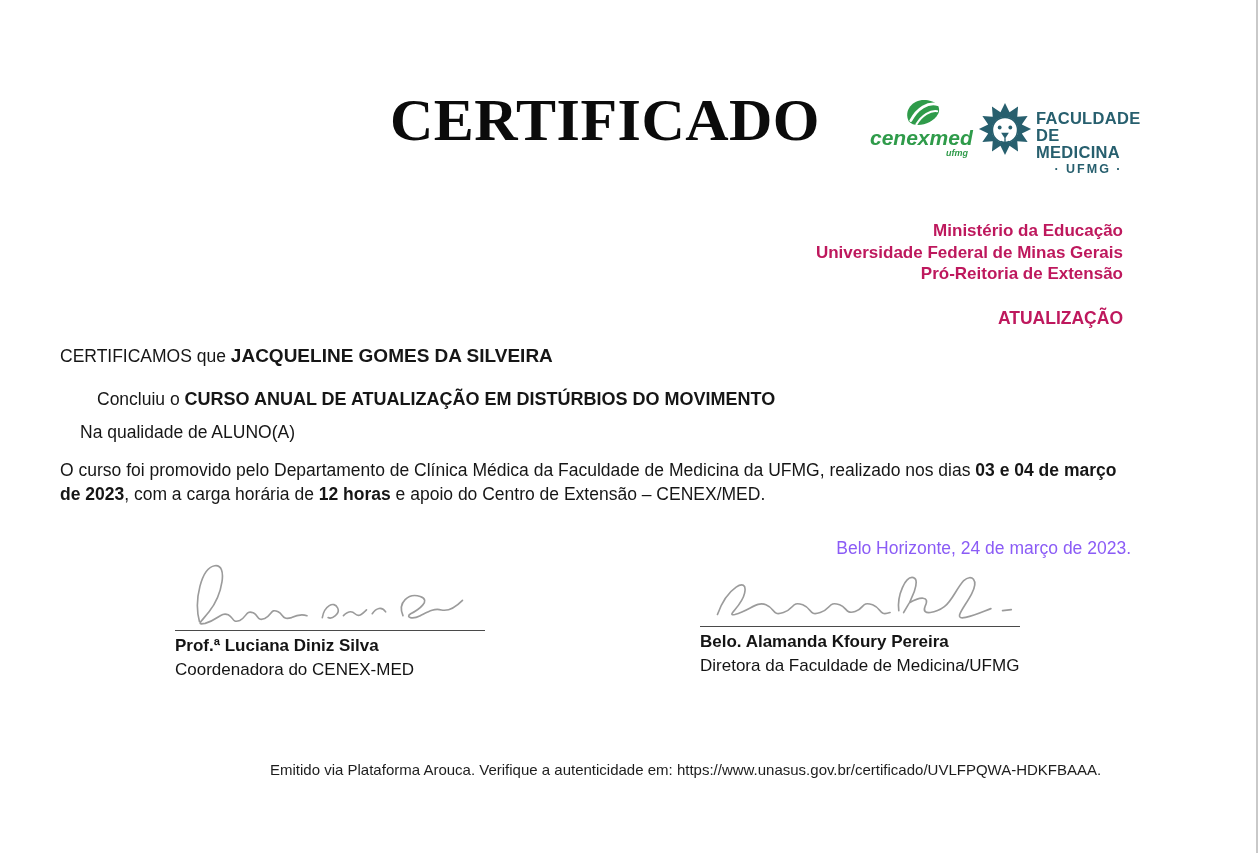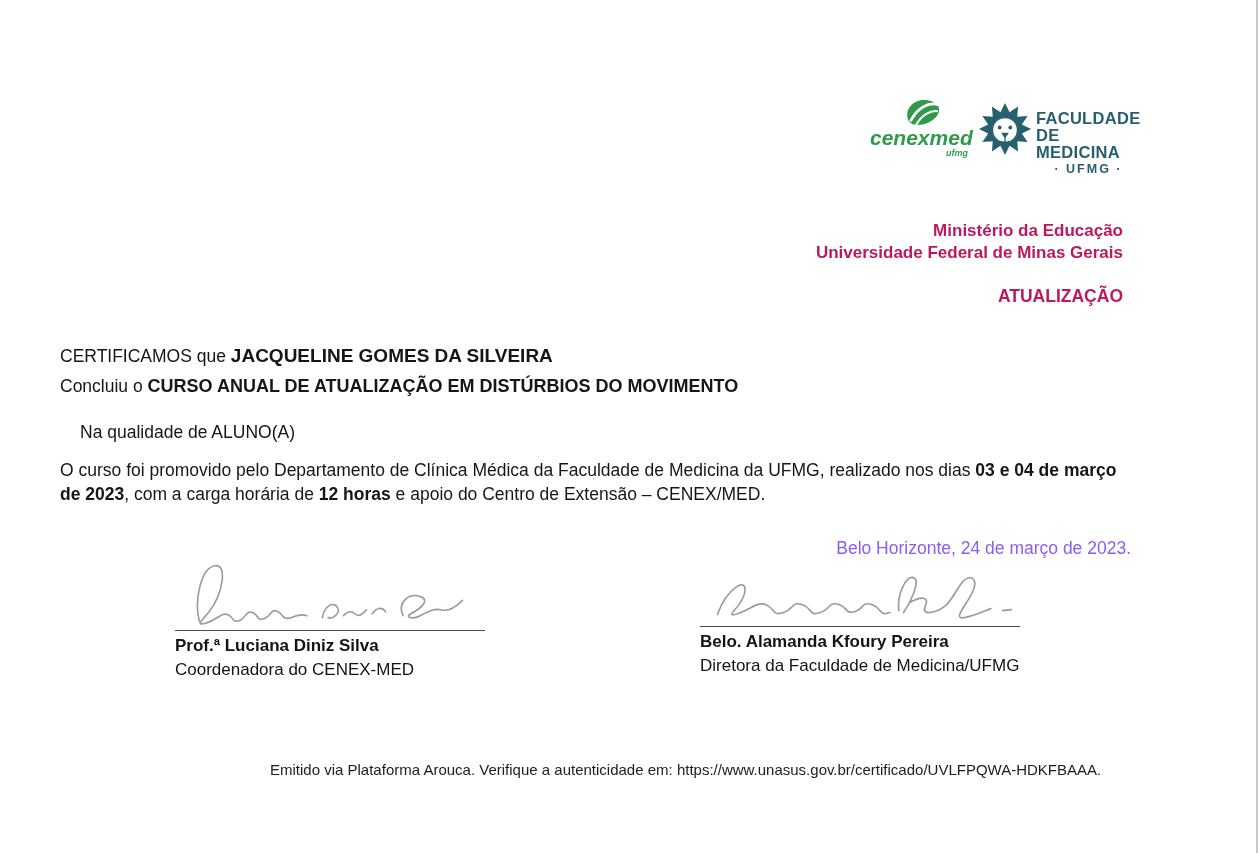--- a/index.html
+++ b/index.html
@@ -47,21 +47,21 @@
   
   .gov-header {
     position: absolute; top: 220px; right: 136px; text-align: right;
     font-weight: 700; font-size: 17px; line-height: 21.5px; color: #be185d;
   }
   .gov-header .category { margin-top: 23px; font-size: 17.5px; }
   
   .bline { position: absolute; left: 60px; font-size: 17.5px; color: #161616; white-space: nowrap; }
   .certify-line { top: 345px; }
   .student-name { font-weight: 700; font-size: 19px; }
-  .concluded-line { top: 376px; }
+  .concluded-line { top: 389px; margin-left: 37px; }
   .course-name { font-weight: 700; font-size: 18px; }
   .role-line { top: 422px; left: 80px; }
   .paragraph {
     position: absolute; left: 60px; top: 459px; width: 1095px;
     font-size: 17.5px; line-height: 23.5px; color: #161616;
   }
   .b { font-weight: 700; }
   .date-line {
     position: absolute; top: 538px; right: 128px;
     font-size: 17.5px; color: #8b5cf6;
@@ -79,20 +79,21 @@
     font-size: 15px; color: #1d1d1d; white-space: nowrap;
   }
 </style>
 </head>
 <body>
 
 <div class="page">
 
   <div class="right-edge"></div>
 
+  <h1 class="title">CERTIFICADO</h1>
 
   <div class="logo-cenexmed">
     <svg class="leaf" width="42" height="32" viewBox="0 0 44 34">
       <path d="M7,25 C1,13 11,2 23,2 C35,2 42,9 38,17 C33,27 14,33 7,25 Z" fill="#2f9b4a"></path>
       <path d="M9,24 C16,11 27,4 38,7" fill="none" stroke="#ffffff" stroke-width="3" stroke-linecap="round"></path>
       <path d="M15,28 C21,18 30,13 37,14" fill="none" stroke="#ffffff" stroke-width="2.2" stroke-linecap="round"></path>
     </svg>
     <div class="word" style="color:#2f9b4a;">cenexmed</div>
     <div class="sub" style="color:#2f9b4a;">ufmg</div>
   </div>
@@ -110,20 +111,21 @@
     <div class="lines" style="color:#275f6e;">
       <div class="l1">FACULDADE</div>
       <div class="l2">DE MEDICINA</div>
       <div class="l3">· UFMG ·</div>
     </div>
   </div>
 
   <div class="gov-header">
     <div>Ministério da Educação</div>
     <div>Universidade Federal de Minas Gerais</div>
+    <div>Pró-Reitoria de Extensão</div>
     <div class="category">ATUALIZAÇÃO</div>
   </div>
 
   <div class="bline certify-line">
     <span>CERTIFICAMOS que </span><span class="student-name">JACQUELINE GOMES DA SILVEIRA</span>
   </div>
 
   <div class="bline concluded-line">
     <span>Concluiu o </span><span class="course-name">CURSO ANUAL DE ATUALIZAÇÃO EM DISTÚRBIOS DO MOVIMENTO</span>
   </div>

